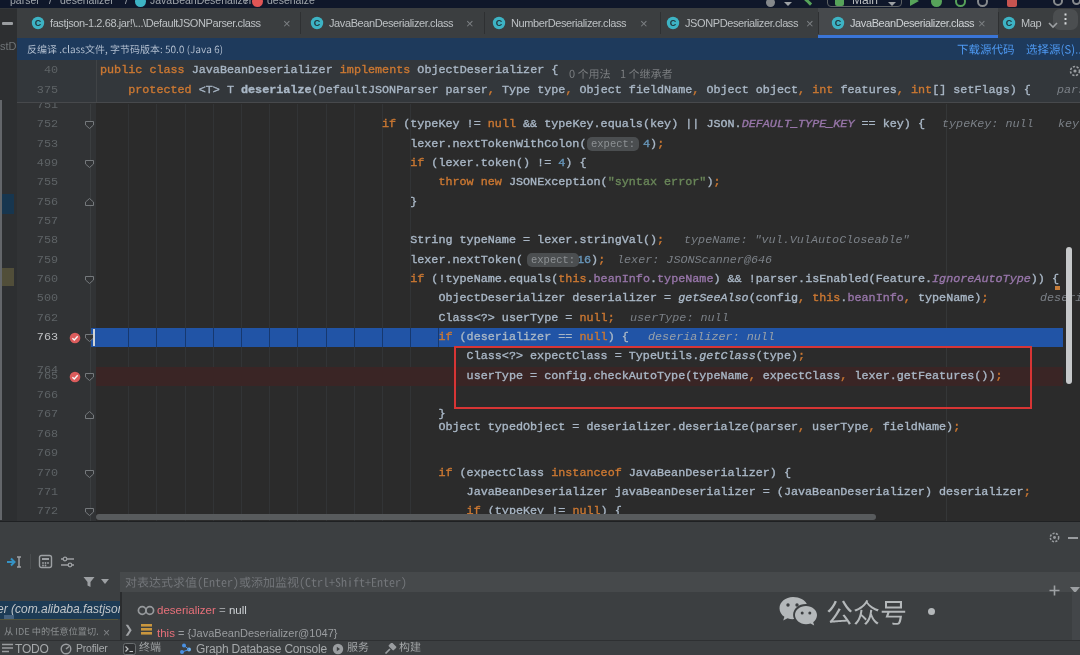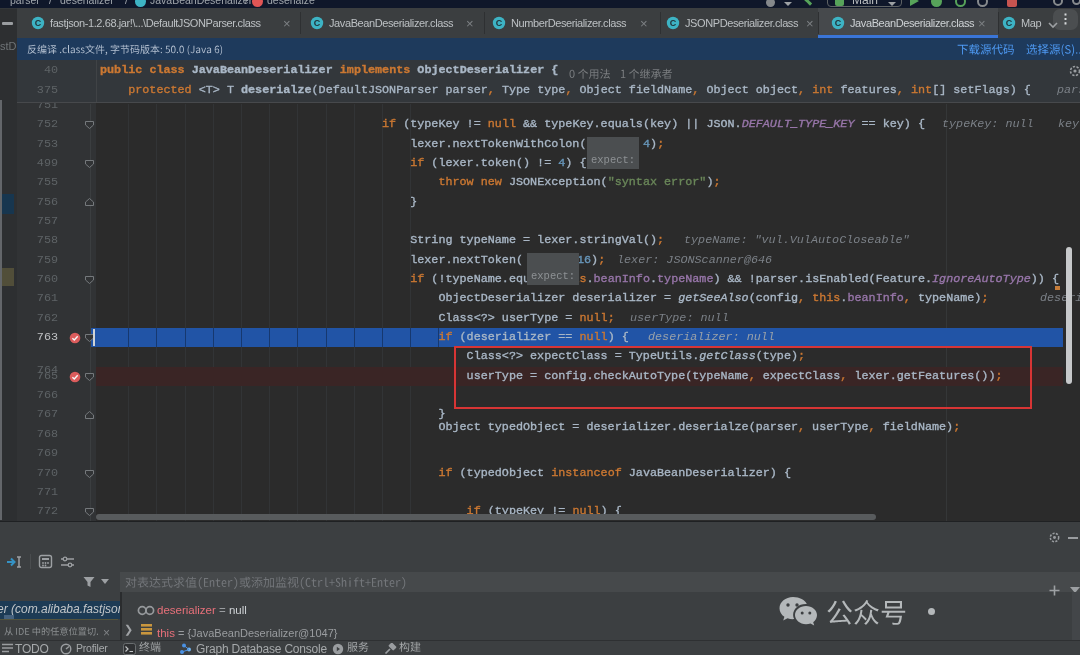--- a/index.html
+++ b/index.html
@@ -1,20 +1,20 @@
 <!DOCTYPE html>
 <html><head><meta charset="utf-8"><style>
 *{margin:0;padding:0;box-sizing:border-box}
 html,body{width:1080px;height:655px;overflow:hidden;background:#3c3f41}
 #page{position:relative;width:1080px;height:655px;font-family:"Liberation Sans",sans-serif;overflow:hidden}
 .abs{position:absolute}
 .code{position:absolute;left:100px;font-family:"Liberation Mono",monospace;font-size:11.75px;line-height:19.35px;white-space:pre;letter-spacing:0px;-webkit-text-stroke:0.35px currentColor}
 .ln{position:absolute;width:42px;text-align:right;font-family:"Liberation Mono",monospace;font-size:11.75px;line-height:19.35px;color:#5e6366}
 .hint{position:absolute;font-family:"Liberation Mono",monospace;font-size:11.75px;line-height:19.35px;font-style:italic;color:#7b8087;white-space:pre}
-.chip{position:absolute;height:14px;border-radius:0;background:#4b4e50;color:#8d9194;font-family:"Liberation Mono",monospace;font-size:10.5px;line-height:14px;padding:16px 4px}
+.chip{position:absolute;height:14px;border-radius:5px;background:#4b4e50;color:#8d9194;font-family:"Liberation Mono",monospace;font-size:10.5px;line-height:14px;padding:0 4px}
 .tabtxt{font-size:11px;letter-spacing:-0.4px;color:#bcc0c3;white-space:nowrap}
 </style></head><body>
 <div id="page">
     <div class="abs" style="left:0;top:0;width:1080px;height:655px;background:#3c3f41"></div>
     <div class="abs" style="left:17px;top:59.5px;width:1063px;height:461.5px;background:#2b2b2b"></div>
     <div class="abs" style="left:17px;top:59.5px;width:79px;height:461.5px;background:#313335"></div>
     <div class="abs" style="left:0;top:8px;width:17px;height:513px;background:#2d2f31"></div>
     <div class="abs" style="left:0;top:38px;width:16px;height:17px;overflow:hidden;color:#6f7477;font-size:11px;line-height:17px">stD</div>
     <div class="abs" style="left:0;top:194px;width:14px;height:20px;background:#17364f"></div>
     <div class="abs" style="left:0;top:268px;width:14px;height:18px;background:#514e39"></div>
@@ -139,21 +139,22 @@
     <div class="code" style="left:410.2px;top:231.30px;height:19.35px"><span style="color:#a9b7c6">String typeName = lexer.stringVal()</span><span style="color:#cc7832">;</span></div>
     <div class="code" style="left:410.2px;top:250.65px;height:19.35px"><span style="color:#a9b7c6">lexer.nextToken(</span></div>
     <div class="code" style="left:410.2px;top:270.00px;height:19.35px"><span style="color:#cc7832">if</span><span style="color:#a9b7c6"> (!typeName.equals(</span><span style="color:#cc7832">this</span><span style="color:#a9b7c6">.</span><span style="color:#9876aa">beanInfo</span><span style="color:#a9b7c6">.</span><span style="color:#9876aa">typeName</span><span style="color:#a9b7c6">) &amp;&amp; !parser.isEnabled(Feature.</span><span style="color:#9876aa;font-style:italic">IgnoreAutoType</span><span style="color:#a9b7c6">)) {</span></div>
     <div class="code" style="left:438.4px;top:289.35px;height:19.35px"><span style="color:#a9b7c6">ObjectDeserializer deserializer = </span><span style="color:#a9b7c6;font-style:italic">getSeeAlso</span><span style="color:#a9b7c6">(config</span><span style="color:#cc7832">,</span><span style="color:#a9b7c6"> </span><span style="color:#cc7832">this</span><span style="color:#a9b7c6">.</span><span style="color:#9876aa">beanInfo</span><span style="color:#cc7832">,</span><span style="color:#a9b7c6"> typeName)</span><span style="color:#cc7832">;</span></div>
     <div class="code" style="left:438.4px;top:308.70px;height:19.35px"><span style="color:#a9b7c6">Class&lt;?&gt; userType = </span><span style="color:#cc7832">null</span><span style="color:#cc7832">;</span></div>
     <div class="code" style="left:466.6px;top:347.40px;height:19.35px"><span style="color:#a9b7c6">Class&lt;?&gt; expectClass = TypeUtils.</span><span style="color:#a9b7c6;font-style:italic">getClass</span><span style="color:#a9b7c6">(type)</span><span style="color:#cc7832">;</span></div>
     <div class="code" style="left:438.4px;top:328.05px;height:19.35px"><span style="color:#cc7832">if</span><span style="color:#a9b7c6"> (deserializer == </span><span style="color:#cc7832">null</span><span style="color:#a9b7c6">) {</span></div>
     <div class="code" style="left:466.6px;top:366.75px;height:19.35px"><span style="color:#a9b7c6">userType = config.checkAutoType(typeName</span><span style="color:#cc7832">,</span><span style="color:#a9b7c6"> expectClass</span><span style="color:#cc7832">,</span><span style="color:#a9b7c6"> lexer.getFeatures())</span><span style="color:#cc7832">;</span></div>
     <div class="code" style="left:438.4px;top:405.45px;height:19.35px"><span style="color:#a9b7c6">}</span></div>
     <div class="code" style="left:438.4px;top:418px;height:19.35px"><span style="color:#a9b7c6">Object typedObject = deserializer.deserialze(parser</span><span style="color:#cc7832">,</span><span style="color:#a9b7c6"> userType</span><span style="color:#cc7832">,</span><span style="color:#a9b7c6"> fieldName)</span><span style="color:#cc7832">;</span></div>
-    <div class="code" style="left:438.4px;top:463.50px;height:19.35px"><span style="color:#cc7832">if</span><span style="color:#a9b7c6"> (typedObject </span><span style="color:#cc7832">instanceof</span><span style="color:#a9b7c6"> JavaBeanDeserializer) {</span></div>
+    <div class="code" style="left:438.4px;top:463.50px;height:19.35px"><span style="color:#cc7832">if</span><span style="color:#a9b7c6"> (expectClass </span><span style="color:#cc7832">instanceof</span><span style="color:#a9b7c6"> JavaBeanDeserializer) {</span></div>
+    <div class="code" style="left:466.6px;top:482.85px;height:19.35px"><span style="color:#a9b7c6">JavaBeanDeserializer javaBeanDeserializer = (JavaBeanDeserializer) deserializer</span><span style="color:#cc7832">;</span></div>
     <div class="code" style="left:466.6px;top:502.20px;height:19.35px"><span style="color:#cc7832">if</span><span style="color:#a9b7c6"> (typeKey != </span><span style="color:#cc7832">null</span><span style="color:#a9b7c6">) {</span></div>
     <div class="code" style="left:643px;top:134.55px"><span style="color:#6897bb">4</span><span style="color:#a9b7c6">)</span><span style="color:#cc7832">;</span></div>
     <div class="code" style="left:577px;top:250.65px"><span style="color:#6897bb">16</span><span style="color:#a9b7c6">)</span><span style="color:#cc7832">;</span></div>
     <div class="chip" style="left:587px;top:137.05px">expect:</div>
     <div class="chip" style="left:527px;top:253.15px">expect:</div>
     <div class="hint" style="left:942px;top:115.20px">typeKey: null</div>
     <div class="hint" style="left:1058px;top:115.20px">key: "@type"</div>
     <div class="hint" style="left:684px;top:231.30px">typeName: "vul.VulAutoCloseable"</div>
     <div class="hint" style="left:617px;top:250.65px">lexer: JSONScanner@646</div>
     <div class="hint" style="left:1040px;top:289.35px">deserializer: null</div>
@@ -162,21 +163,21 @@
     <div class="ln" style="left:16px;top:95.85px">751</div>
     <div class="ln" style="left:16px;top:115.20px;color:#5e6366">752</div>
     <div class="ln" style="left:16px;top:134.55px;color:#5e6366">753</div>
     <div class="ln" style="left:16px;top:153.90px;color:#5e6366">499</div>
     <div class="ln" style="left:16px;top:173.25px;color:#5e6366">755</div>
     <div class="ln" style="left:16px;top:192.60px;color:#5e6366">756</div>
     <div class="ln" style="left:16px;top:211.95px;color:#5e6366">757</div>
     <div class="ln" style="left:16px;top:231.30px;color:#5e6366">758</div>
     <div class="ln" style="left:16px;top:250.65px;color:#5e6366">759</div>
     <div class="ln" style="left:16px;top:270.00px;color:#5e6366">760</div>
-    <div class="ln" style="left:16px;top:289.35px;color:#5e6366">761</div>
+    <div class="ln" style="left:16px;top:289.35px;color:#5e6366">500</div>
     <div class="ln" style="left:16px;top:308.70px;color:#5e6366">762</div>
     <div class="ln" style="left:16px;top:328.05px;color:#c0c2c4">763</div>
     <div class="ln" style="left:16px;top:361px;color:#5e6366">764</div>
     <div class="ln" style="left:16px;top:366.75px;color:#5e6366">765</div>
     <div class="ln" style="left:16px;top:386.10px;color:#5e6366">766</div>
     <div class="ln" style="left:16px;top:405.45px;color:#5e6366">767</div>
     <div class="ln" style="left:16px;top:424.80px;color:#5e6366">768</div>
     <div class="ln" style="left:16px;top:444.15px;color:#5e6366">769</div>
     <div class="ln" style="left:16px;top:463.50px;color:#5e6366">770</div>
     <div class="ln" style="left:16px;top:482.85px;color:#5e6366">771</div>
@@ -214,21 +215,21 @@
       <path d="M1.5 8.5 H9.5 V5 L5.5 1.5 L1.5 5 Z" fill="#313335" stroke="#75797c" stroke-width="1"></path>
     </svg>
     <svg class="abs" style="left:84px;top:409.6px" width="11" height="11" viewBox="0 0 11 11">
       <path d="M1.5 8.5 H9.5 V5 L5.5 1.5 L1.5 5 Z" fill="#313335" stroke="#75797c" stroke-width="1"></path>
     </svg>
     <div class="abs" style="left:92.5px;top:329.1px;width:2.5px;height:17px;background:#d0d4d6"></div>
     <div class="abs" style="left:17px;top:59.5px;width:1063px;height:43.5px;background:#33373b;overflow:hidden">
       <div class="abs" style="left:79px;top:0;width:1px;height:43.5px;background:#404346"></div>
       <div class="ln" style="left:-1px;top:1.6px;color:#5e6366">40</div>
       <div class="ln" style="left:-1px;top:21px;color:#5e6366">375</div>
-      <div class="code" style="left:83px;top:1.6px"><span style="font-weight:bold"><span style="color:#cc7832">public</span><span style="color:#a9b7c6"> </span><span style="color:#cc7832">class</span><span style="color:#a9b7c6"> JavaBeanDeserializer </span><span style="color:#cc7832">implements</span><span style="color:#a9b7c6"> ObjectDeserializer {</span></span></div>
+      <div class="code" style="left:83px;top:1.6px"><span style="font-weight:normal"><span style="color:#cc7832">public</span><span style="color:#a9b7c6"> </span><span style="color:#cc7832">class</span><span style="color:#a9b7c6"> JavaBeanDeserializer </span><span style="color:#cc7832">implements</span><span style="color:#a9b7c6"> ObjectDeserializer {</span></span></div>
       <div class="code" style="left:111.2px;top:21px"><span style="color:#cc7832">protected</span><span style="color:#a9b7c6"> &lt;T&gt; T </span><span style="color:#a9b7c6;font-weight:bold">deserialze</span><span style="color:#a9b7c6">(DefaultJSONParser parser</span><span style="color:#cc7832">,</span><span style="color:#a9b7c6"> Type type</span><span style="color:#cc7832">,</span><span style="color:#a9b7c6"> Object fieldName</span><span style="color:#cc7832">,</span><span style="color:#a9b7c6"> Object object</span><span style="color:#cc7832">,</span><span style="color:#a9b7c6"> </span><span style="color:#cc7832">int</span><span style="color:#a9b7c6"> features</span><span style="color:#cc7832">,</span><span style="color:#a9b7c6"> </span><span style="color:#cc7832">int</span><span style="color:#a9b7c6">[] setFlags) {</span></div>
       <div class="hint" style="left:1040px;top:21px">parser: {Def</div>
     </div>
     <svg style="position:absolute;left:569.0px;top:65.8px;overflow:visible" width="44" height="16" viewBox="0 -11.66 44 15.40">
       <path d="M3.1 0.1C4.6 0.1 5.6 -1.2 5.6 -4.1C5.6 -6.9 4.6 -8.2 3.1 -8.2C1.5 -8.2 0.5 -6.9 0.5 -4.1C0.5 -1.2 1.5 0.1 3.1 0.1ZM3.1 -0.7C2.1 -0.7 1.5 -1.7 1.5 -4.1C1.5 -6.4 2.1 -7.4 3.1 -7.4C4.0 -7.4 4.6 -6.4 4.6 -4.1C4.6 -1.7 4.0 -0.7 3.1 -0.7Z M13.6 -6.0V0.9H14.5V-6.0ZM14.1 -9.3C13.0 -7.4 11.0 -5.8 9.0 -4.9C9.2 -4.7 9.4 -4.4 9.6 -4.1C11.3 -5.0 12.9 -6.2 14.1 -7.8C15.5 -6.0 17.0 -5.0 18.6 -4.1C18.8 -4.4 19.0 -4.7 19.2 -4.9C17.5 -5.7 16.0 -6.7 14.6 -8.4L14.9 -8.9Z M21.3 -8.5V-4.5C21.3 -2.9 21.1 -1.0 19.9 0.4C20.1 0.5 20.4 0.8 20.6 0.9C21.4 0.0 21.8 -1.3 21.9 -2.5H24.7V0.8H25.5V-2.5H28.5V-0.2C28.5 -0.0 28.4 0.0 28.2 0.0C28.0 0.0 27.3 0.1 26.5 0.0C26.6 0.2 26.7 0.6 26.8 0.8C27.8 0.8 28.4 0.8 28.8 0.7C29.2 0.5 29.3 0.3 29.3 -0.2V-8.5ZM22.1 -7.7H24.7V-5.9H22.1ZM28.5 -7.7V-5.9H25.5V-7.7ZM22.1 -5.1H24.7V-3.3H22.0C22.1 -3.7 22.1 -4.1 22.1 -4.5ZM28.5 -5.1V-3.3H25.5V-5.1Z M31.6 -8.5C32.4 -8.2 33.3 -7.7 33.7 -7.3L34.2 -8.0C33.7 -8.3 32.8 -8.8 32.1 -9.1ZM31.0 -5.5C31.7 -5.2 32.6 -4.7 33.1 -4.3L33.5 -5.0C33.1 -5.4 32.2 -5.9 31.5 -6.1ZM31.4 0.2 32.1 0.7C32.7 -0.3 33.5 -1.7 34.1 -2.8L33.5 -3.4C32.9 -2.1 32.0 -0.7 31.4 0.2ZM34.8 0.5C35.1 0.4 35.6 0.3 39.7 -0.2C39.9 0.2 40.1 0.6 40.2 0.9L40.9 0.5C40.6 -0.4 39.8 -1.7 39.0 -2.6L38.3 -2.3C38.6 -1.9 39.0 -1.4 39.3 -0.9L35.8 -0.5C36.5 -1.4 37.2 -2.6 37.8 -3.8H40.9V-4.6H38.0V-6.6H40.4V-7.3H38.0V-9.2H37.1V-7.3H34.8V-6.6H37.1V-4.6H34.3V-3.8H36.8C36.2 -2.6 35.5 -1.4 35.2 -1.0C35.0 -0.6 34.7 -0.4 34.5 -0.3C34.6 -0.1 34.8 0.3 34.8 0.5Z" fill="#7b7e81" fill-opacity="1.0"></path>
     </svg>
     <svg style="position:absolute;left:620.0px;top:65.8px;overflow:visible" width="55" height="16" viewBox="0 -11.66 55 15.40">
       <path d="M1.0 0.0H5.4V-0.8H3.8V-8.1H3.0C2.6 -7.8 2.0 -7.6 1.3 -7.5V-6.9H2.8V-0.8H1.0Z M13.6 -6.0V0.9H14.5V-6.0ZM14.1 -9.3C13.0 -7.4 11.0 -5.8 9.0 -4.9C9.2 -4.7 9.4 -4.4 9.6 -4.1C11.3 -5.0 12.9 -6.2 14.1 -7.8C15.5 -6.0 17.0 -5.0 18.6 -4.1C18.8 -4.4 19.0 -4.7 19.2 -4.9C17.5 -5.7 16.0 -6.7 14.6 -8.4L14.9 -8.9Z M20.0 -0.6 20.2 0.1C21.2 -0.1 22.5 -0.4 23.8 -0.7L23.7 -1.4C22.3 -1.1 20.9 -0.8 20.0 -0.6ZM29.1 -8.5C28.9 -7.8 28.6 -6.9 28.3 -6.4L28.8 -6.2C29.1 -6.7 29.5 -7.6 29.8 -8.3ZM25.4 -8.3C25.7 -7.6 25.9 -6.8 26.1 -6.2L26.7 -6.4C26.5 -6.9 26.2 -7.8 26.0 -8.5ZM24.1 -8.8V0.3H30.1V-0.4H24.9V-8.8ZM20.2 -4.7C20.4 -4.7 20.6 -4.8 22.0 -5.0C21.5 -4.3 21.1 -3.7 20.9 -3.5C20.5 -3.1 20.3 -2.8 20.1 -2.7C20.1 -2.5 20.3 -2.2 20.3 -2.0C20.5 -2.1 20.9 -2.2 23.6 -2.8C23.6 -3.0 23.6 -3.3 23.6 -3.5L21.4 -3.1C22.3 -4.1 23.1 -5.3 23.8 -6.5L23.1 -6.9C22.9 -6.5 22.7 -6.1 22.5 -5.7L21.0 -5.5C21.7 -6.5 22.3 -7.7 22.7 -8.9L22.0 -9.3C21.6 -7.9 20.8 -6.5 20.6 -6.1C20.3 -5.7 20.2 -5.5 20.0 -5.4C20.1 -5.2 20.2 -4.8 20.2 -4.7ZM27.2 -9.2V-5.7H25.2V-5.0H27.0C26.5 -4.0 25.8 -3.0 25.2 -2.4C25.3 -2.2 25.5 -1.9 25.6 -1.7C26.2 -2.3 26.8 -3.2 27.2 -4.2V-0.9H27.9V-4.2C28.4 -3.5 29.1 -2.5 29.4 -2.0L29.9 -2.6C29.6 -3.0 28.4 -4.5 27.9 -5.0H30.0V-5.7H27.9V-9.2Z M33.7 -2.2V-1.5H35.7V-0.3C35.7 -0.1 35.7 -0.0 35.5 -0.0C35.3 -0.0 34.6 -0.0 33.8 -0.1C34.0 0.2 34.1 0.5 34.2 0.8C35.1 0.8 35.7 0.7 36.1 0.6C36.4 0.5 36.6 0.2 36.6 -0.3V-1.5H38.5V-2.2H36.6V-3.2H38.0V-4.0H36.6V-4.9H37.8V-5.7H36.6V-6.3C37.7 -6.8 38.8 -7.6 39.6 -8.4L39.0 -8.8L38.8 -8.8H32.8V-8.0H38.0C37.3 -7.5 36.5 -7.0 35.7 -6.7V-5.7H34.4V-4.9H35.7V-4.0H34.2V-3.2H35.7V-2.2ZM31.3 -6.4V-5.6H33.4C33.0 -3.5 32.1 -1.7 31.0 -0.7C31.2 -0.6 31.5 -0.3 31.6 -0.1C32.9 -1.3 33.9 -3.4 34.3 -6.2L33.8 -6.4L33.7 -6.4ZM38.7 -6.7 37.9 -6.6C38.3 -3.9 39.1 -1.5 40.6 -0.2C40.7 -0.5 41.0 -0.8 41.2 -0.9C40.3 -1.6 39.7 -2.7 39.2 -4.1C39.8 -4.6 40.5 -5.3 41.0 -6.0L40.3 -6.5C40.0 -6.0 39.5 -5.4 39.0 -4.9C38.9 -5.5 38.8 -6.1 38.7 -6.7Z M50.8 -8.9C50.4 -8.4 50.0 -7.9 49.5 -7.4V-7.9H46.8V-9.2H46.0V-7.9H43.1V-7.1H46.0V-5.7H42.2V-5.0H46.5C45.1 -4.1 43.5 -3.3 41.9 -2.8C42.1 -2.6 42.3 -2.3 42.4 -2.1C43.1 -2.3 43.8 -2.6 44.5 -3.0V0.9H45.3V0.5H49.8V0.8H50.6V-3.8H46.1C46.7 -4.2 47.3 -4.6 47.8 -5.0H52.0V-5.7H48.8C49.8 -6.5 50.7 -7.5 51.5 -8.5ZM46.8 -5.7V-7.1H49.2C48.7 -6.6 48.2 -6.1 47.6 -5.7ZM45.3 -1.4H49.8V-0.2H45.3ZM45.3 -2.0V-3.1H49.8V-2.0Z" fill="#7b7e81" fill-opacity="1.0"></path>
     </svg>
     <div class="abs" style="left:17px;top:101.5px;width:1063px;height:1.5px;background:#47494c"></div>

